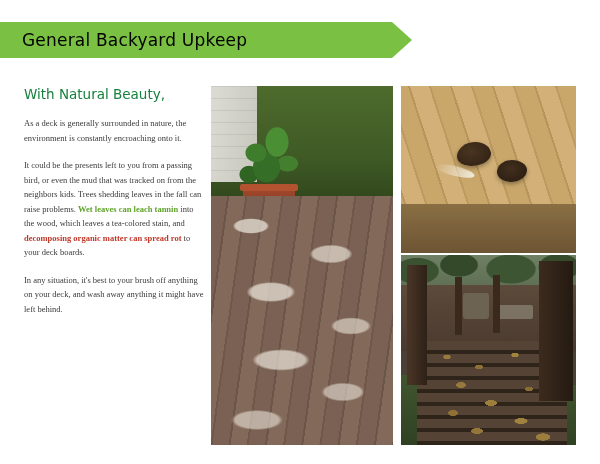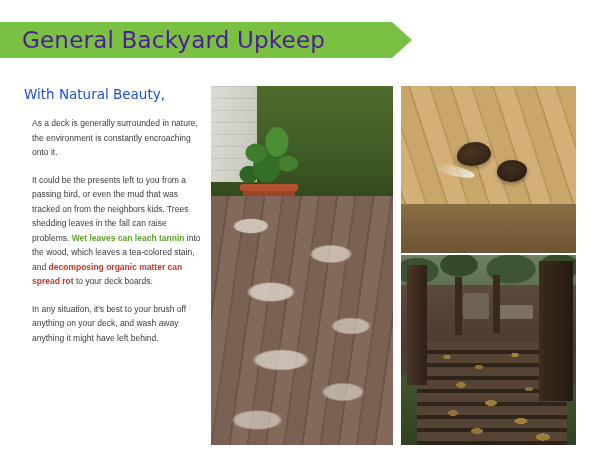--- a/index.html
+++ b/index.html
@@ -36,49 +36,49 @@
     position: absolute;
     left: 392px;
     top: 22px;
     width: 0;
     height: 0;
     border-top: 18px solid transparent;
     border-bottom: 18px solid transparent;
     border-left: 20px solid #7ac143;
   }
   .banner-title {
-    color: #4c1d95;
-    font-size: 23px;
+    color: #000000;
+    font-size: 17px;
     font-weight: normal;
     letter-spacing: 0.2px;
     padding-left: 22px;
     font-family: "DejaVu Sans", sans-serif;
   }
 
   
   .text-col {
     position: absolute;
     left: 24px;
     top: 86px;
     width: 180px;
   }
   .subhead {
     font-size: 13.5px;
     line-height: 16px;
-    color: #1d4ed8;
+    color: #15803d;
     margin: 0 0 14px 0;
     font-weight: normal;
     font-family: "DejaVu Sans", sans-serif;
   }
   .body-p {
     font-size: 8.5px;
     line-height: 14.5px;
     color: #3a3a3a;
-    margin: 0 0 13px 8px;
-    font-family: Liberation Sans, sans-serif;
+    margin: 0 0 13px 0;
+    font-family: Liberation Serif, serif;
   }
   .hl-green {
     color: #5fa32a;
     font-weight: bold;
   }
   .hl-red {
     color: #c0392b;
     font-weight: bold;
   }
 

